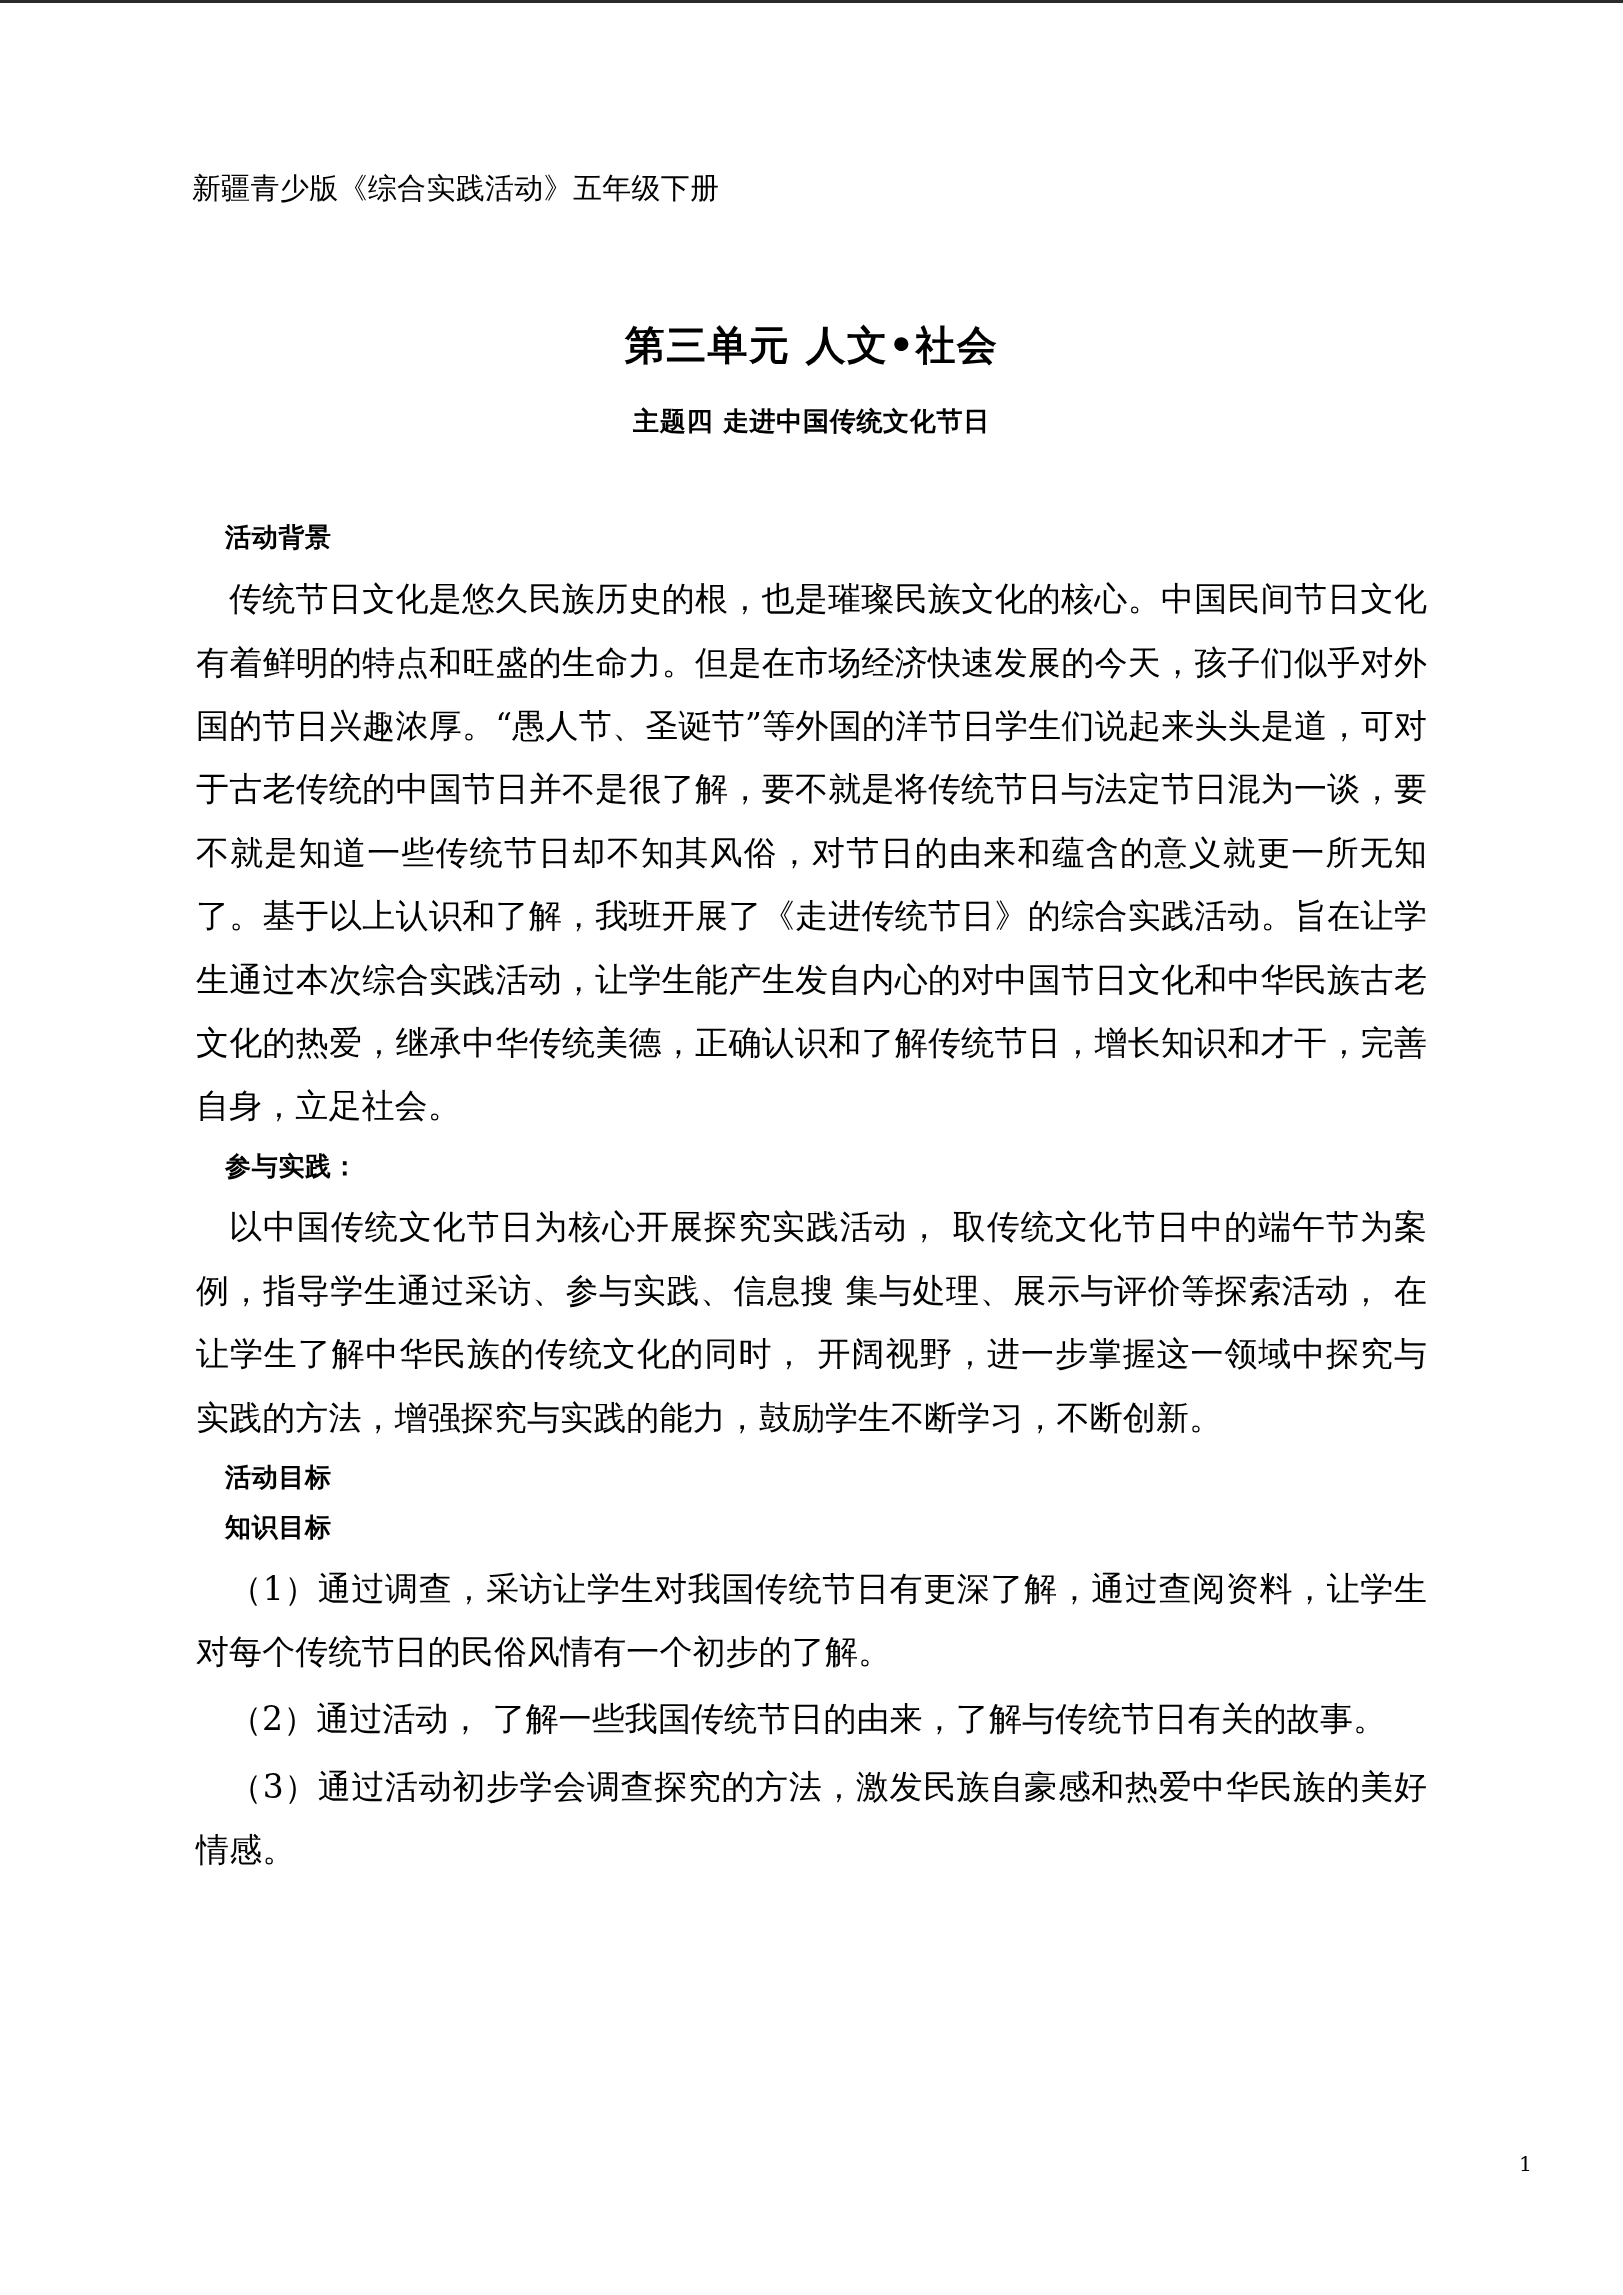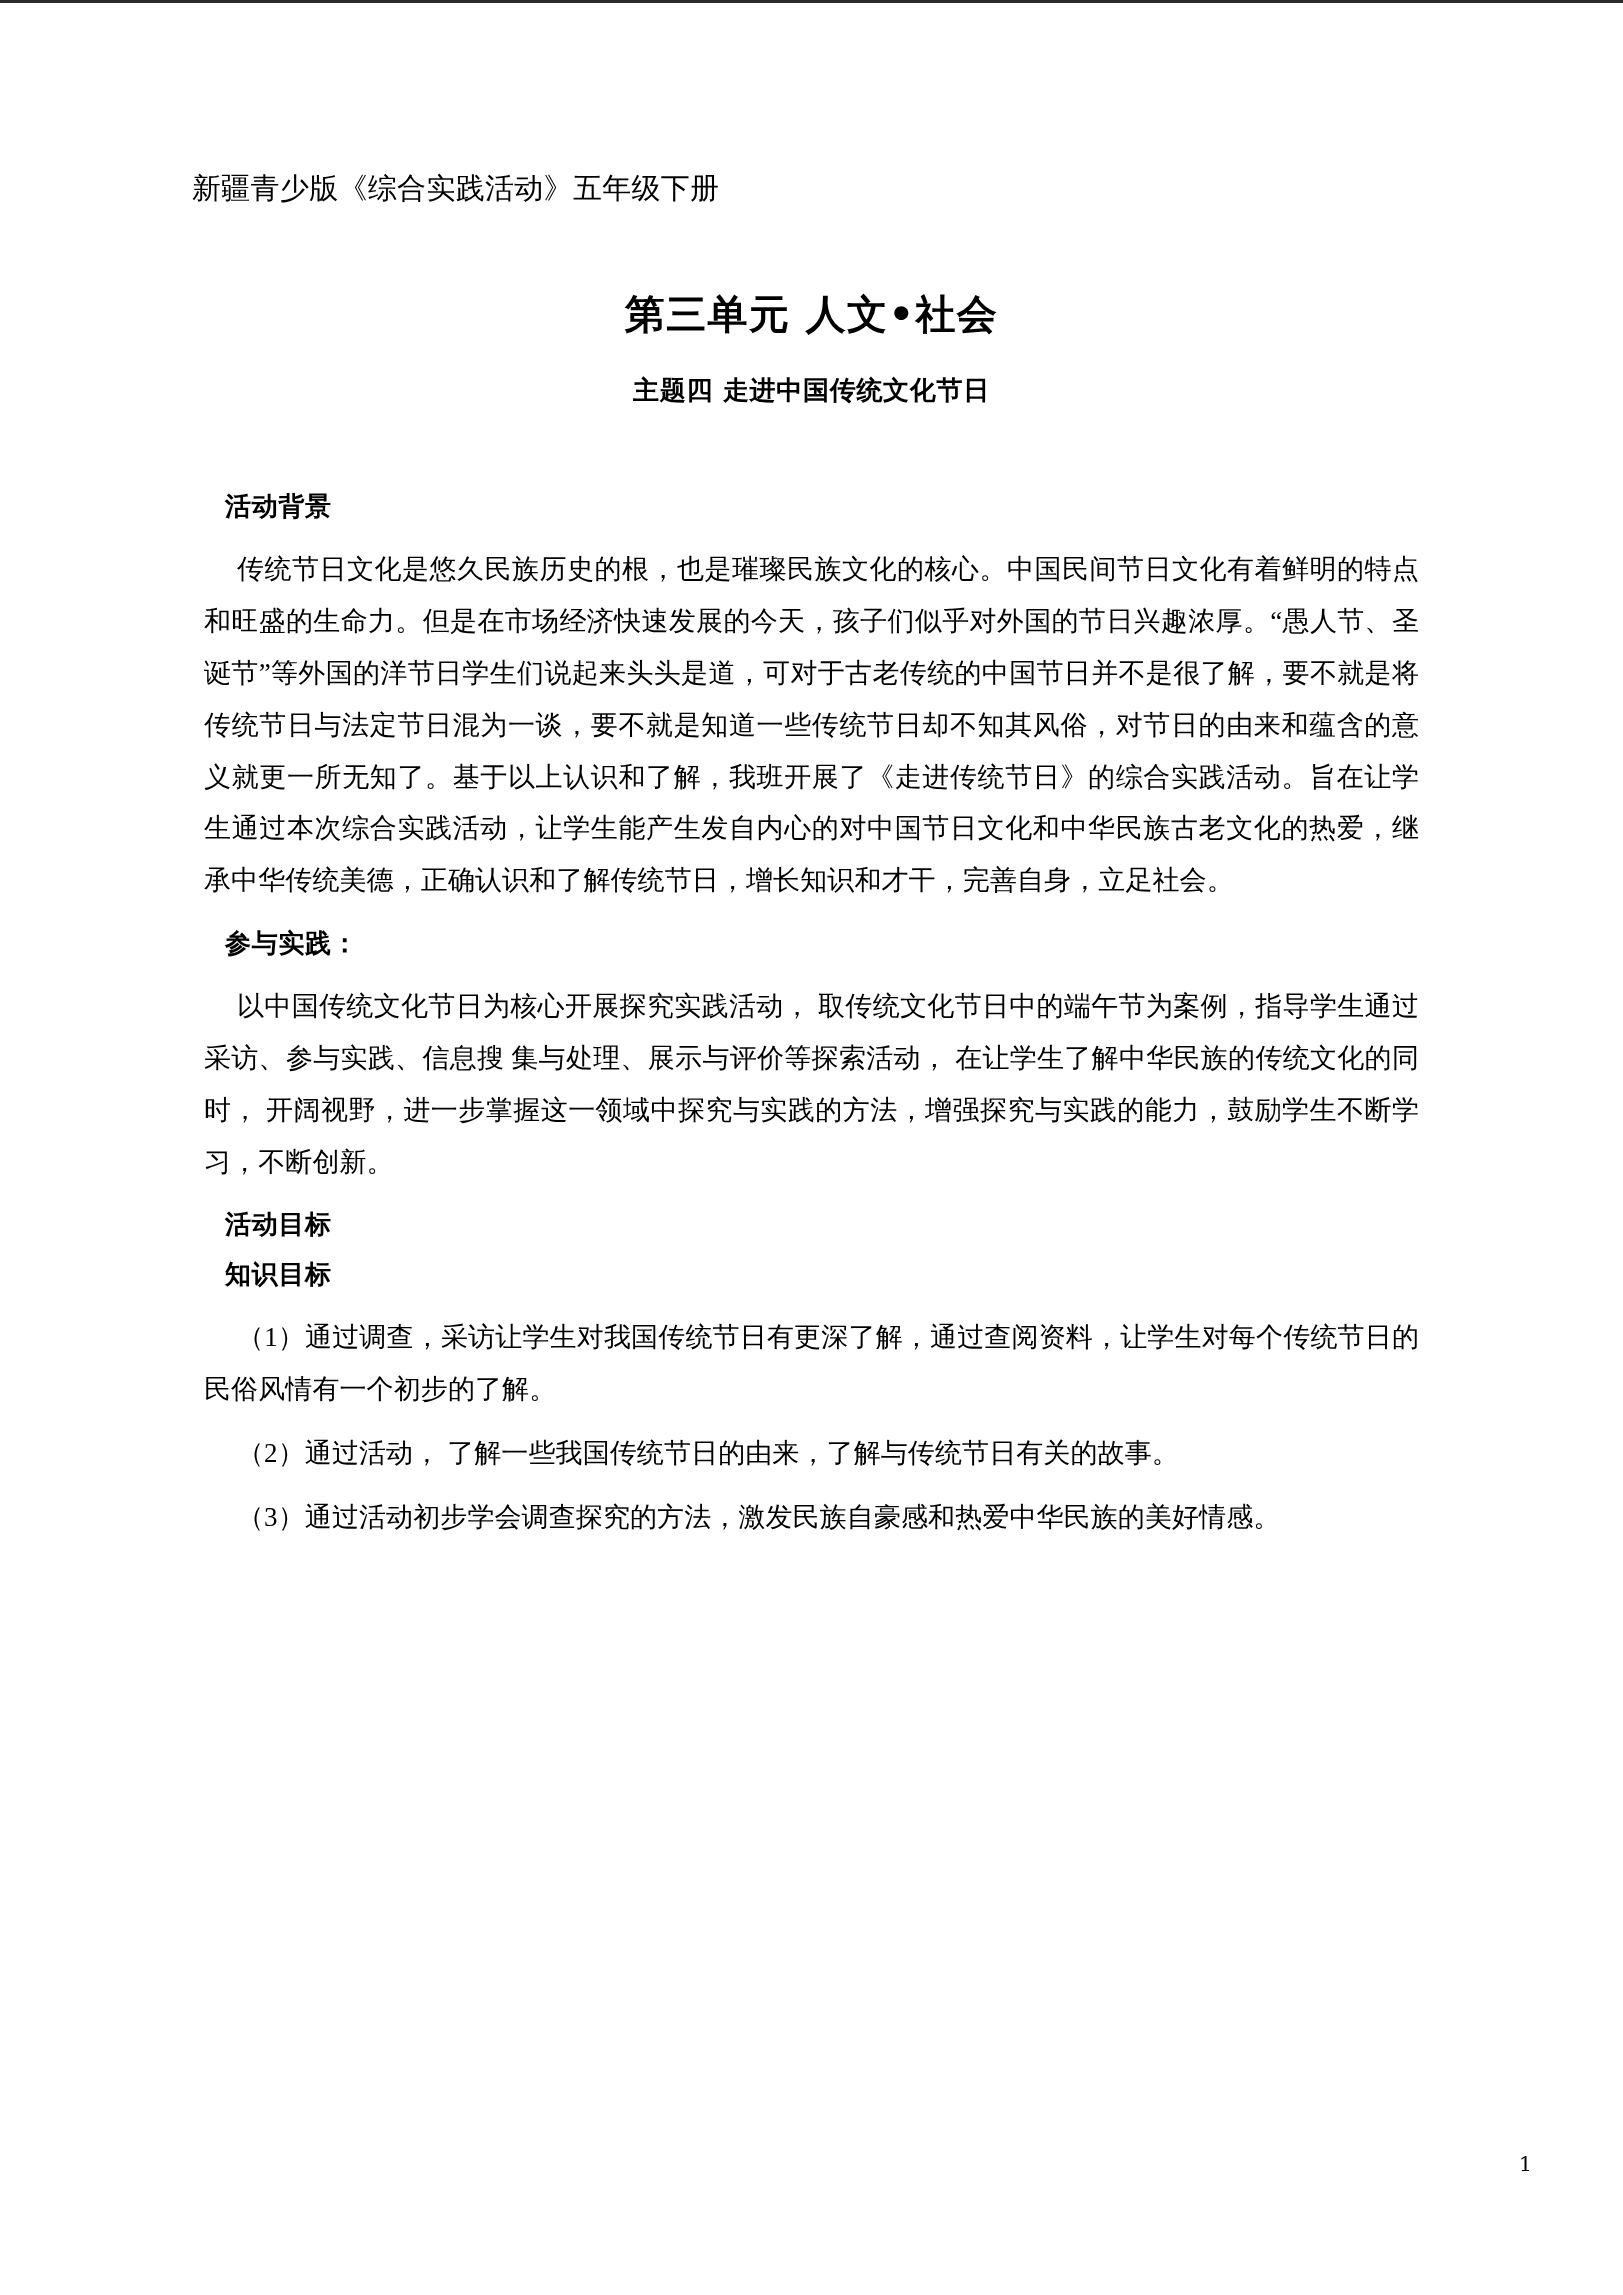--- a/index.html
+++ b/index.html
@@ -42,21 +42,21 @@
   .doc-header {
     font-size: 29px;
     line-height: 1.25;
     letter-spacing: 0.3px;
     margin: 0 0 0 0;
     white-space: nowrap;
   }
 
   
   .title-block {
-    margin-top: 84px;
+    margin-top: 115px;
     text-align: center;
   }
   .unit-title {
     font-size: 40px;
     font-weight: bold;
     line-height: 1.2;
     letter-spacing: 1.4px;
     margin: 0;
   }
   .theme-title {
@@ -75,29 +75,28 @@
   .section-heading {
     font-size: 26px;
     font-weight: bold;
     line-height: 1.92;
     letter-spacing: 0.7px;
     margin: 0;
     text-indent: 33px;
   }
 
   p.para {
-    font-size: 27px;
+    font-size: 33px;
     line-height: 1.92;
     letter-spacing: 0.1px;
-    margin: 12px;
+    margin: 4px;
     text-align: justify;
     text-justify: inter-character;
     text-indent: 33px;
     word-break: break-all;
-    font-family: Liberation Serif, serif;
   }
 
   
   .page-number {
     position: absolute;
     right: 91px;
     bottom: 121px;
     font-size: 20.5px;
     line-height: 1;
   }

